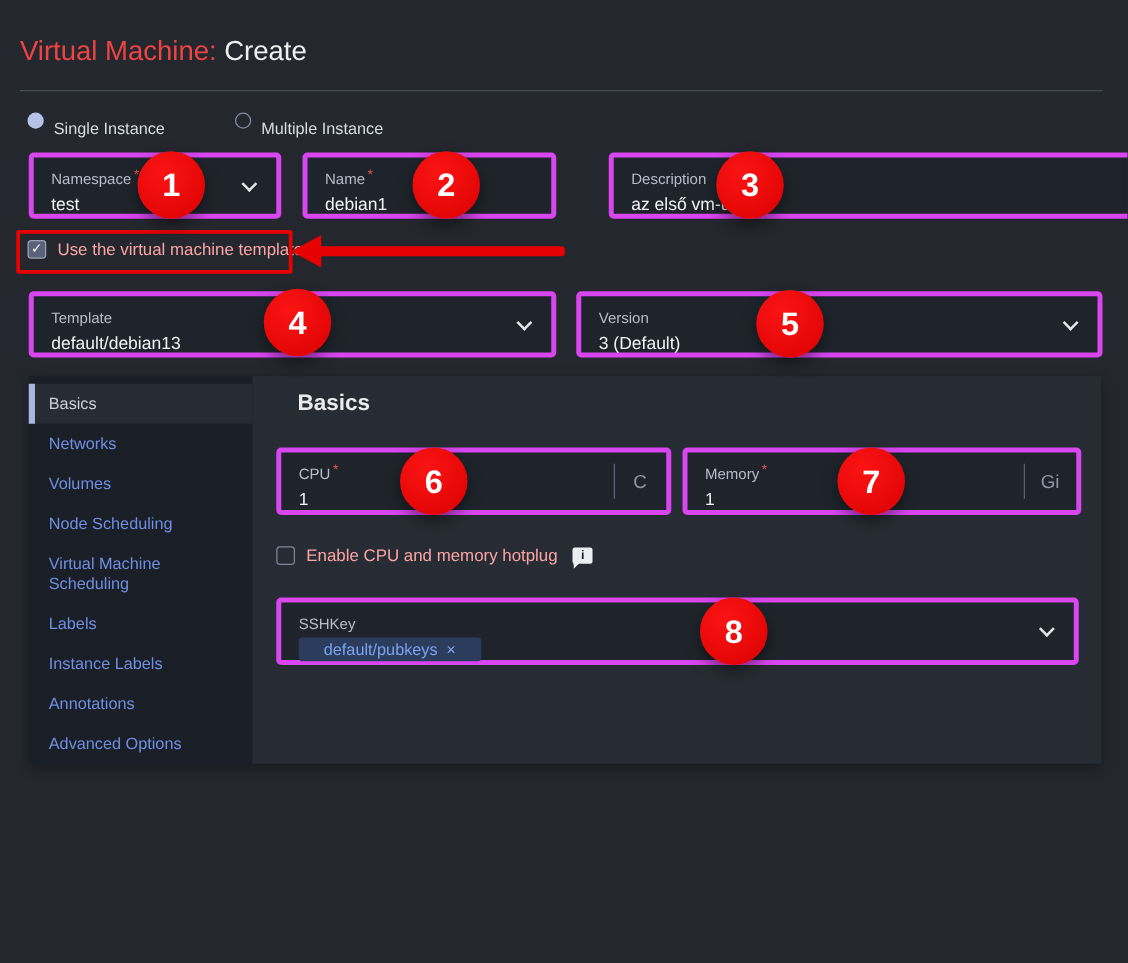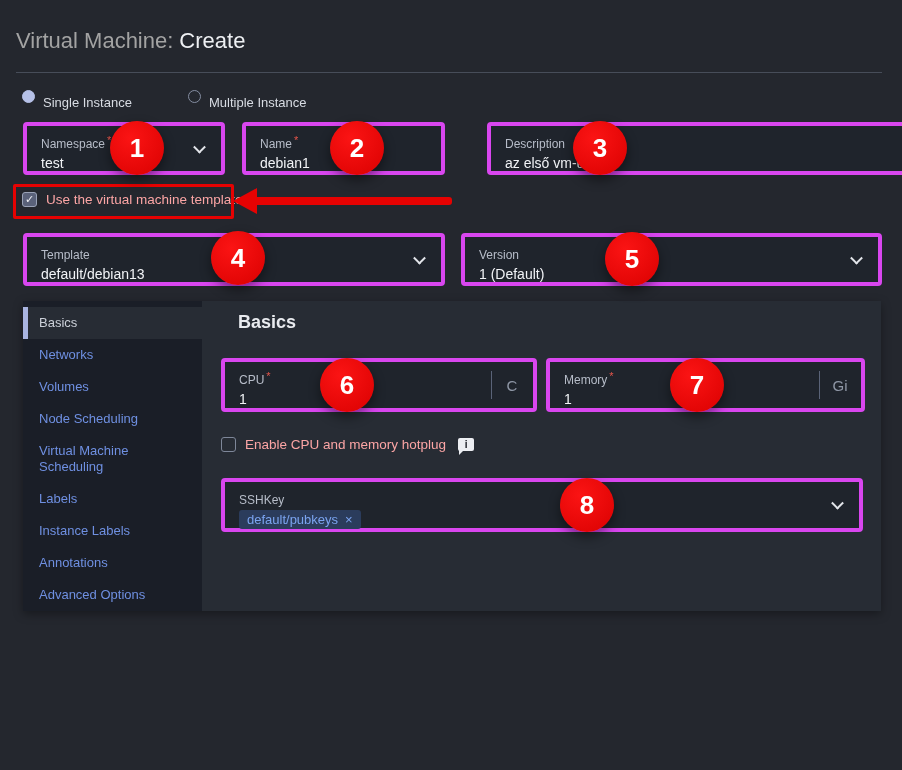--- a/index.html
+++ b/index.html
@@ -3,21 +3,21 @@
 <meta charset="utf-8">
 <style>
   * { margin:0; padding:0; box-sizing:border-box; }
   body { background:#24272e; }
   .page {
     position:relative; width:902px; height:770px; overflow:hidden;
     background:#24272e; font-family:"Liberation Sans",sans-serif;
   }
   
   .title { position:absolute; left:16px; top:28px; font-size:22px; font-weight:400; }
-  .title .pfx { color:#a3a3a3; }
+  .title .pfx { color:#ef4444; }
   .title .sfx { color:#eef0f3; margin-left:6px; }
   .hr { position:absolute; left:16px; top:72px; width:866px; height:1px; background:#474d59; }
   
   .radio-item { position:absolute; top:83px; display:flex; align-items:center; gap:8px; cursor:pointer; }
   .radio { width:13px; height:13px; border-radius:50%; border:1px solid #848da1; }
   .radio.on { background:#b6c1e8; border-color:#b6c1e8; }
   .radio-lbl { font-size:13px; color:#d8dce3;margin-top:12px; }
   
   .field { position:absolute; background:#1f242c; border:4px solid #d946ef; border-radius:4px; padding:8px 14px 0; }
   .field .lbl { font-size:12px; color:#b7bdc9; display:inline-block; }
@@ -44,21 +44,21 @@
     background:#272c34; box-shadow:0 3px 9px rgba(0,0,0,.35); }
   .sidebar { position:absolute; left:0; top:0; width:179px; height:310px; background:#1a1e27; padding-top:6px; }
   .tab { position:relative; padding:8px 10px 8px 16px; font-size:13px; line-height:16px;
     color:#6f90e2; cursor:pointer; }
   .tab.active { background:#272c34; color:#ccd1d9; }
   .tab.active::before { content:""; position:absolute; left:0; top:0; bottom:0; width:5px; background:#a9b4e0; }
   .content { position:absolute; left:179px; top:0; width:679px; height:310px; }
   .panel-title { position:absolute; left:36px; top:11px; font-size:18px; font-weight:600; color:#e9ebef; }
   
   .tag { display:inline-flex; align-items:center; gap:7px; background:#2b3c5c; color:#7ba4f0;
-    font-size:13px; padding:2px 8px; border-radius:3px; margin-top:2px; }
+    font-size:13px; padding:2px 20px; border-radius:3px; margin-top:2px; }
   .tag .x { font-size:13px; cursor:pointer; color:#7ba4f0; }
   
   .num-circle { position:absolute; width:54px; height:54px; border-radius:50%; z-index:40;
     background:radial-gradient(circle at 38% 32%, #fb1414, #da0000);
     color:#fff; font-size:26px; font-weight:bold; display:flex; align-items:center; justify-content:center;
     box-shadow:0 5px 12px rgba(0,0,0,.45); }
   .hl-rect { position:absolute; left:13px; top:184px; width:221px; height:35px;
     border:3px solid #e60202; border-radius:2px; z-index:39; }
   .arrow-shaft { position:absolute; left:254px; top:197px; width:198px; height:8px;
     background:#e60202; border-radius:3px; z-index:39; }
@@ -103,21 +103,21 @@
     <span class="cb-lbl">Use the virtual machine template:</span>
   </div>
 
   <div class="field" style="left:23px; top:233px; width:422px; height:53px;">
     <span class="lbl">Template</span>
     <div class="val">default/debian13</div>
     <span class="chevron"></span>
   </div>
   <div class="field" style="left:461px; top:233px; width:421px; height:53px;">
     <span class="lbl">Version</span>
-    <div class="val">1 (Default)</div>
+    <div class="val">3 (Default)</div>
     <span class="chevron"></span>
   </div>
 
   <div class="tabbox">
     <div class="sidebar">
       <div class="tab active">Basics</div>
       <div class="tab">Networks</div>
       <div class="tab">Volumes</div>
       <div class="tab">Node Scheduling</div>
       <div class="tab">Virtual Machine Scheduling</div>

